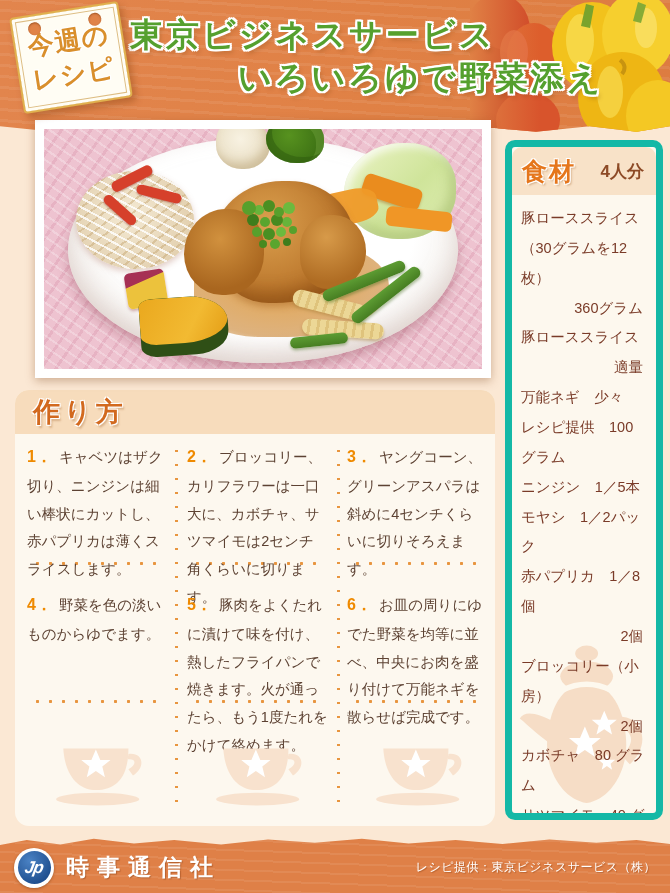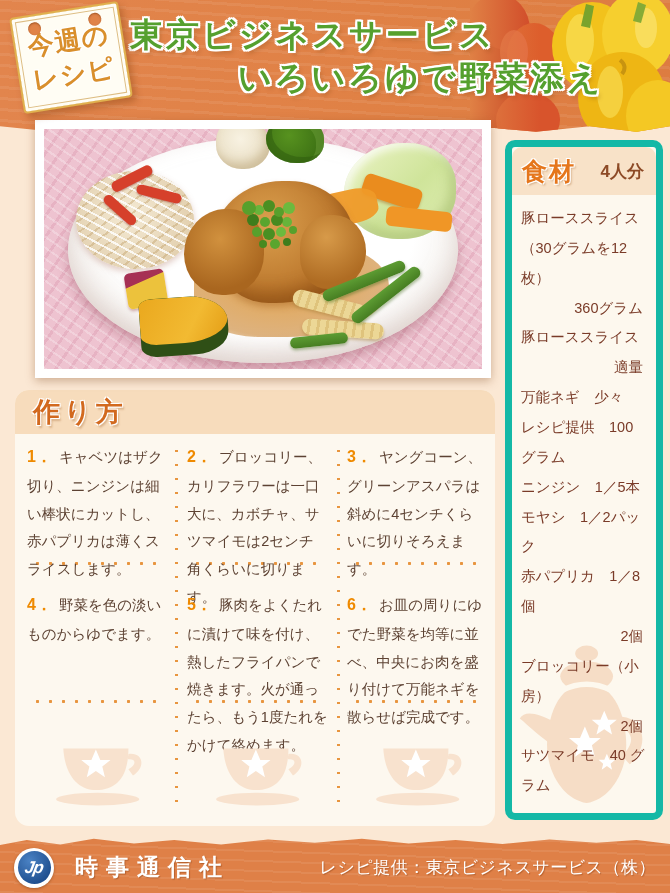--- a/index.html
+++ b/index.html
@@ -124,22 +124,22 @@
   
   .footer{position:absolute;left:0;bottom:0;width:670px;height:57px;color:#fff;
     background:#df8047;
     background-image:repeating-linear-gradient(2deg,rgba(255,255,255,.08) 0 2px,rgba(0,0,0,0) 2px 10px);
     clip-path:polygon(0 16%,4% 7%,9% 15%,14% 5%,20% 13%,26% 7%,33% 15%,40% 6%,47% 12%,54% 5%,61% 13%,68% 7%,75% 14%,82% 6%,89% 12%,95% 7%,100% 14%,100% 100%,0 100%);
     display:flex;align-items:center;padding:6px 14px 0 14px;}
   .logo{width:40px;height:40px;border-radius:50%;background:#fff;display:flex;align-items:center;justify-content:center;box-shadow:0 1px 3px rgba(90,40,0,.4);}
   .logo-inner{width:33px;height:33px;border-radius:50%;background:radial-gradient(circle at 35% 30%,#4a82c4,#1f4f8f 75%);
     display:flex;align-items:center;justify-content:center;}
   .logo-mark{color:#fff;font-weight:bold;font-style:italic;font-size:17px;transform:skewX(-10deg);letter-spacing:-1px;}
-  .brand{font-size:23px;font-weight:bold;letter-spacing:8px;margin-left:21px;text-shadow:1px 1px 1px rgba(120,50,10,.4);}
-  .credit{margin-left:auto;font-size:17px;letter-spacing:.5px;text-shadow:1px 1px 1px rgba(120,50,10,.4);font-family:Liberation Mono, monospace;}
+  .brand{font-size:23px;font-weight:bold;letter-spacing:8px;margin-left:12px;text-shadow:1px 1px 1px rgba(120,50,10,.4);}
+  .credit{margin-left:auto;font-size:12px;letter-spacing:.5px;text-shadow:1px 1px 1px rgba(120,50,10,.4);font-family:Liberation Mono, monospace;}
 </style>
 </head>
 <body>
 
 <div class="page">
 
   <div class="header">
     <svg class="peppers" viewBox="0 0 200 133" width="200" height="133">
       <ellipse cx="28" cy="30" rx="32" ry="36" fill="#cf4526"></ellipse>
       <ellipse cx="16" cy="88" rx="36" ry="42" fill="#c23a1e"></ellipse>
@@ -213,20 +213,21 @@
         <div class="ing-line">豚ローススライス</div>
         <div class="ing-line right">適量</div>
         <div class="ing-line">万能ネギ　少々</div>
         <div class="ing-line">レシピ提供　100グラム</div>
         <div class="ing-line">ニンジン　1／5本</div>
         <div class="ing-line">モヤシ　1／2パック</div>
         <div class="ing-line">赤パプリカ　1／8個</div>
         <div class="ing-line right">2個</div>
         <div class="ing-line">ブロッコリー（小房）</div>
         <div class="ing-line right">2個</div>
+        <div class="ing-line">カボチャ　80 グラム</div>
         <div class="ing-line">サツマイモ　40 グラム</div>
       </div>
     <svg class="teapot" viewBox="0 0 150 190" width="132" height="168">
       <defs>
         <path id="star" d="M0,-10 L2.9,-3.1 L9.5,-3.1 L4.2,1.2 L5.9,8.1 L0,4 L-5.9,8.1 L-4.2,1.2 L-9.5,-3.1 L-2.9,-3.1 Z"></path>
       </defs>
       <g fill="#f6ddc6">
         <ellipse cx="78" cy="16" rx="13" ry="9"></ellipse>
         <ellipse cx="78" cy="42" rx="30" ry="17"></ellipse>
         <path d="M78 50 C44 50 33 92 33 120 C33 152 52 182 78 186 C104 182 123 152 123 120 C123 92 112 50 78 50 Z"></path>

